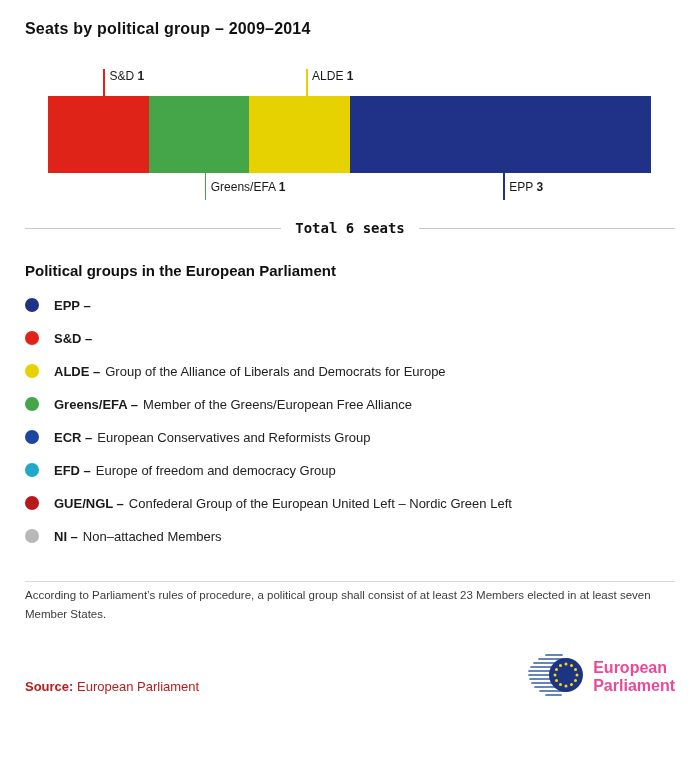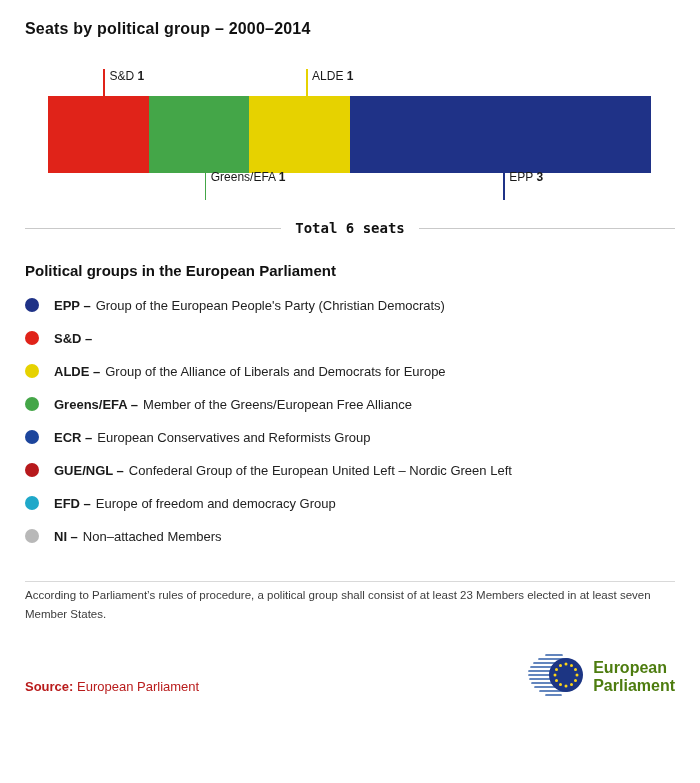--- a/index.html
+++ b/index.html
@@ -18,21 +18,21 @@
   .chart { position: relative; margin: 58px 24px 0 23px; }
   .bar { display: flex; height: 77px; width: 100%; }
   .segment { height: 100%; }
 
   .callout { position: absolute; font-size: 12px; white-space: nowrap; color: #1a1a1a; }
   .callout .tick { position: absolute; left: 0; top: 0; bottom: 0; width: 1.5px; }
   .callout .co-text { position: absolute; left: 6px; }
   .callout.top { top: -27px; height: 27px; }
   .callout.top .co-text { top: 0; }
   .callout.bottom { bottom: -27px; height: 27px; }
-  .callout.bottom .co-text { bottom: 16px; }
+  .callout.bottom .co-text { bottom: 6px; }
   .callout b { font-weight: bold; }
 
   .total-row { display: flex; align-items: center; gap: 14px; margin-top: 47px; }
   .total-row .rule { flex: 1; height: 1px; background: #c9c9c9; }
   .total-text { font-family: "DejaVu Sans Mono", monospace; font-weight: bold; font-size: 14px; color: #111; }
 
   .legend-title { font-size: 15px; font-weight: bold; margin-top: 26px; color: #111; }
   .legend { list-style: none; margin-top: 10px; }
   .legend li { display: flex; align-items: flex-start; padding: 9px 0; font-size: 13px; }
   .dot { width: 14px; height: 14px; border-radius: 50%; margin-right: 15px; flex: 0 0 14px; }
@@ -41,28 +41,28 @@
 
   .footnote {
     margin-top: 28px; border-top: 1px solid #d9d9d9; padding-top: 4px;
     font-size: 11.5px; line-height: 1.65; color: #3c3c3c;
   }
 
   .footer { display: flex; justify-content: space-between; align-items: flex-end; margin-top: 28px; }
   .source { font-size: 13px; padding-bottom: 8px; color: #b91c1c; }
   .source .label { font-weight: bold; }
   .logo { display: flex; align-items: center; gap: 9px; }
-  .logo-text { font-size: 16px; font-weight: bold; color: #4d7c0f; line-height: 1.15; }
+  .logo-text { font-size: 16px; font-weight: bold; color: #ec4899; line-height: 1.15; }
 </style>
 </head>
 <body>
 
 <div class="page">
 
-  <div class="title">Seats by political group – 2000–2014</div>
+  <div class="title">Seats by political group – 2009–2014</div>
 
   <div class="chart">
     <div class="bar">
         <div class="segment" style="width: 16.6667%; background: rgb(224, 35, 25);"></div>
         <div class="segment" style="width: 16.6667%; background: rgb(68, 166, 72);"></div>
         <div class="segment" style="width: 16.6667%; background: rgb(230, 210, 0);"></div>
         <div class="segment" style="width: 50%; background: rgb(31, 50, 135);"></div>
       </div>
 
   <div class="callout top" style="left: 9.2%;">
@@ -88,21 +88,20 @@
     <span class="total-text">Total 6 seats</span>
     <span class="rule"></span>
   </div>
 
   <div class="legend-title">Political groups in the European Parliament</div>
 
   <ul class="legend">
       <li>
         <span class="dot" style="background: rgb(31, 50, 135);"></span>
         <span class="abbr">EPP –</span>
-        <span class="desc">Group of the European People's Party (Christian Democrats)</span>
       </li>
       <li>
         <span class="dot" style="background: rgb(224, 35, 25);"></span>
         <span class="abbr">S&amp;D –</span>
       </li>
       <li>
         <span class="dot" style="background: rgb(230, 210, 0);"></span>
         <span class="abbr">ALDE –</span>
         <span class="desc">Group of the Alliance of Liberals and Democrats for Europe</span>
       </li>
@@ -110,28 +109,28 @@
         <span class="dot" style="background: rgb(68, 166, 72);"></span>
         <span class="abbr">Greens/EFA –</span>
         <span class="desc">Member of the Greens/European Free Alliance</span>
       </li>
       <li>
         <span class="dot" style="background: rgb(28, 69, 156);"></span>
         <span class="abbr">ECR –</span>
         <span class="desc">European Conservatives and Reformists Group</span>
       </li>
       <li>
+        <span class="dot" style="background: rgb(31, 168, 201);"></span>
+        <span class="abbr">EFD –</span>
+        <span class="desc">Europe of freedom and democracy Group</span>
+      </li>
+      <li>
         <span class="dot" style="background: rgb(183, 25, 28);"></span>
         <span class="abbr">GUE/NGL –</span>
         <span class="desc">Confederal Group of the European United Left – Nordic Green Left</span>
-      </li>
-      <li>
-        <span class="dot" style="background: rgb(31, 168, 201);"></span>
-        <span class="abbr">EFD –</span>
-        <span class="desc">Europe of freedom and democracy Group</span>
       </li>
       <li>
         <span class="dot" style="background: rgb(184, 184, 184);"></span>
         <span class="abbr">NI –</span>
         <span class="desc">Non–attached Members</span>
       </li>
     </ul>
 
   <div class="footnote">According to Parliament’s rules of procedure, a political group shall consist of at least 23 Members elected in at least seven Member States.</div>
 

